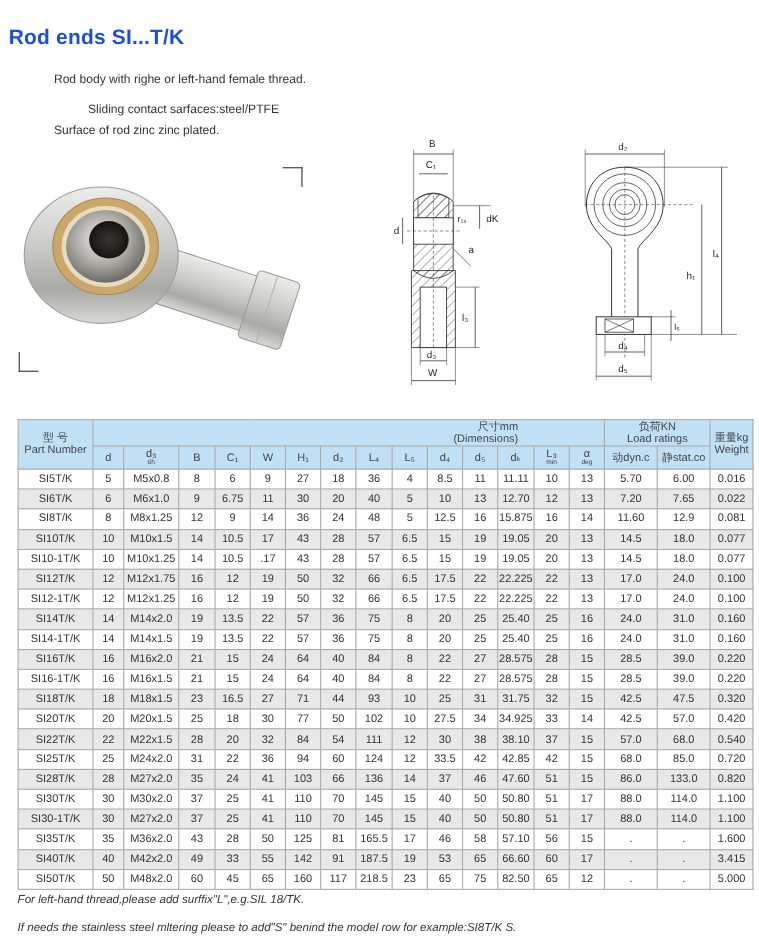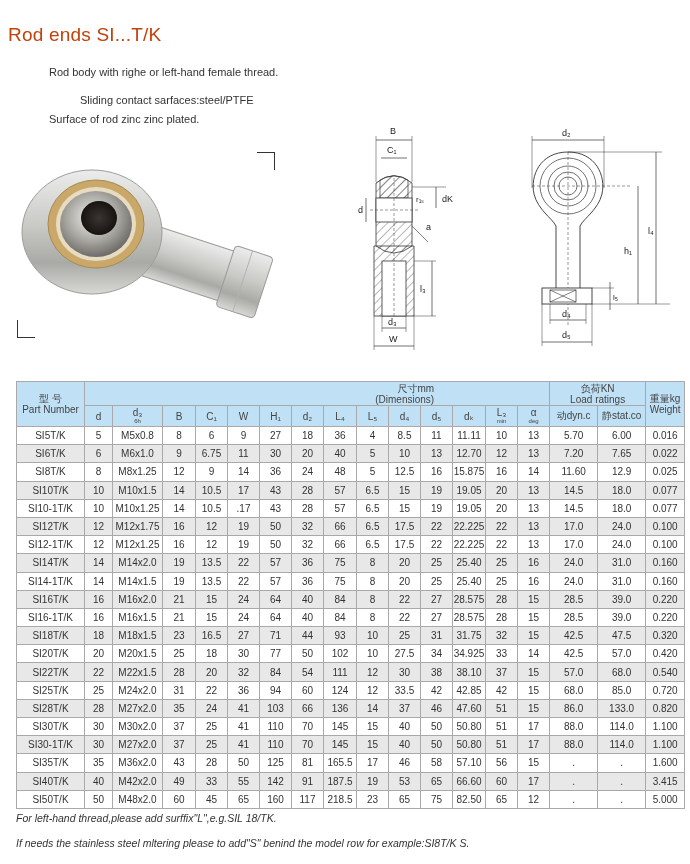--- a/index.html
+++ b/index.html
@@ -1,19 +1,19 @@
 <!DOCTYPE html>
 <html><head>
 <meta charset="utf-8">
 <style>
   * { box-sizing: border-box; margin: 0; padding: 0; }
   html, body { width: 690px; height: 864px; background: #ffffff; overflow: hidden; }
   body { font-family: "Liberation Sans", "DejaVu Sans", sans-serif; color: #333; position: relative; }
 
-  .title { position: absolute; left: 8px; top: 24px; font-size: 19px; font-weight: normal; color: #c2410c; letter-spacing: 0.2px; }
+  .title { position: absolute; left: 8px; top: 24px; font-size: 19px; font-weight: bold; color: #1d4ed8; letter-spacing: 0.2px; }
   .desc { position: absolute; left: 9px; font-size: 11px; color: #333; padding-left: 40px; }
   .desc.l1 { top: 66px; } .desc.l2 { top: 94px; margin-left: 31px; } .desc.l3 { top: 113px; }
 
   
   .photo { position: absolute; left: 14px; top: 148px; width: 270px; height: 200px; }
   .corner { position: absolute; border-color: #333; border-style: solid; width: 18px; height: 18px; }
   .corner.tr { left: 257px; top: 152px; border-width: 1px 1px 0 0; }
   .corner.bl { left: 17px; top: 320px; border-width: 0 0 1px 1px; }
 
   .drawing-side { position: absolute; left: 356px; top: 118px; width: 120px; height: 235px; }
@@ -197,21 +197,21 @@
     <col style="width:48px">
       <col style="width:48px">
       <col style="width:39px">
   </colgroup>
   <thead>
     <tr class="h1">
       <th rowspan="2">
         <span class="hdr-cn">型  号</span>
         <span class="hdr-en">Part Number</span>
       </th>
-      <th colspan="14" style="text-align:right;padding-right:115px">
+      <th colspan="14" style="text-align:right;padding-right:78px">
         <span class="hdr-cn">尺寸mm</span>
         <span class="hdr-en">(Dimensions)</span>
       </th>
       <th colspan="2">
         <span class="hdr-cn">负荷KN</span>
         <span class="hdr-en">Load ratings</span>
       </th>
       <th rowspan="2">
         <span class="hdr-cn">重量kg</span>
         <span class="hdr-en">Weight</span>
@@ -297,21 +297,21 @@
         <td>24</td>
         <td>48</td>
         <td>5</td>
         <td>12.5</td>
         <td>16</td>
         <td>15.875</td>
         <td>16</td>
         <td>14</td>
         <td>11.60</td>
         <td>12.9</td>
-        <td>0.025</td>
+        <td>0.081</td>
       </tr>
       <tr>
         <td>SI10T/K</td>
         <td>10</td>
         <td>M10x1.5</td>
         <td>14</td>
         <td>10.5</td>
         <td>17</td>
         <td>43</td>
         <td>28</td>

